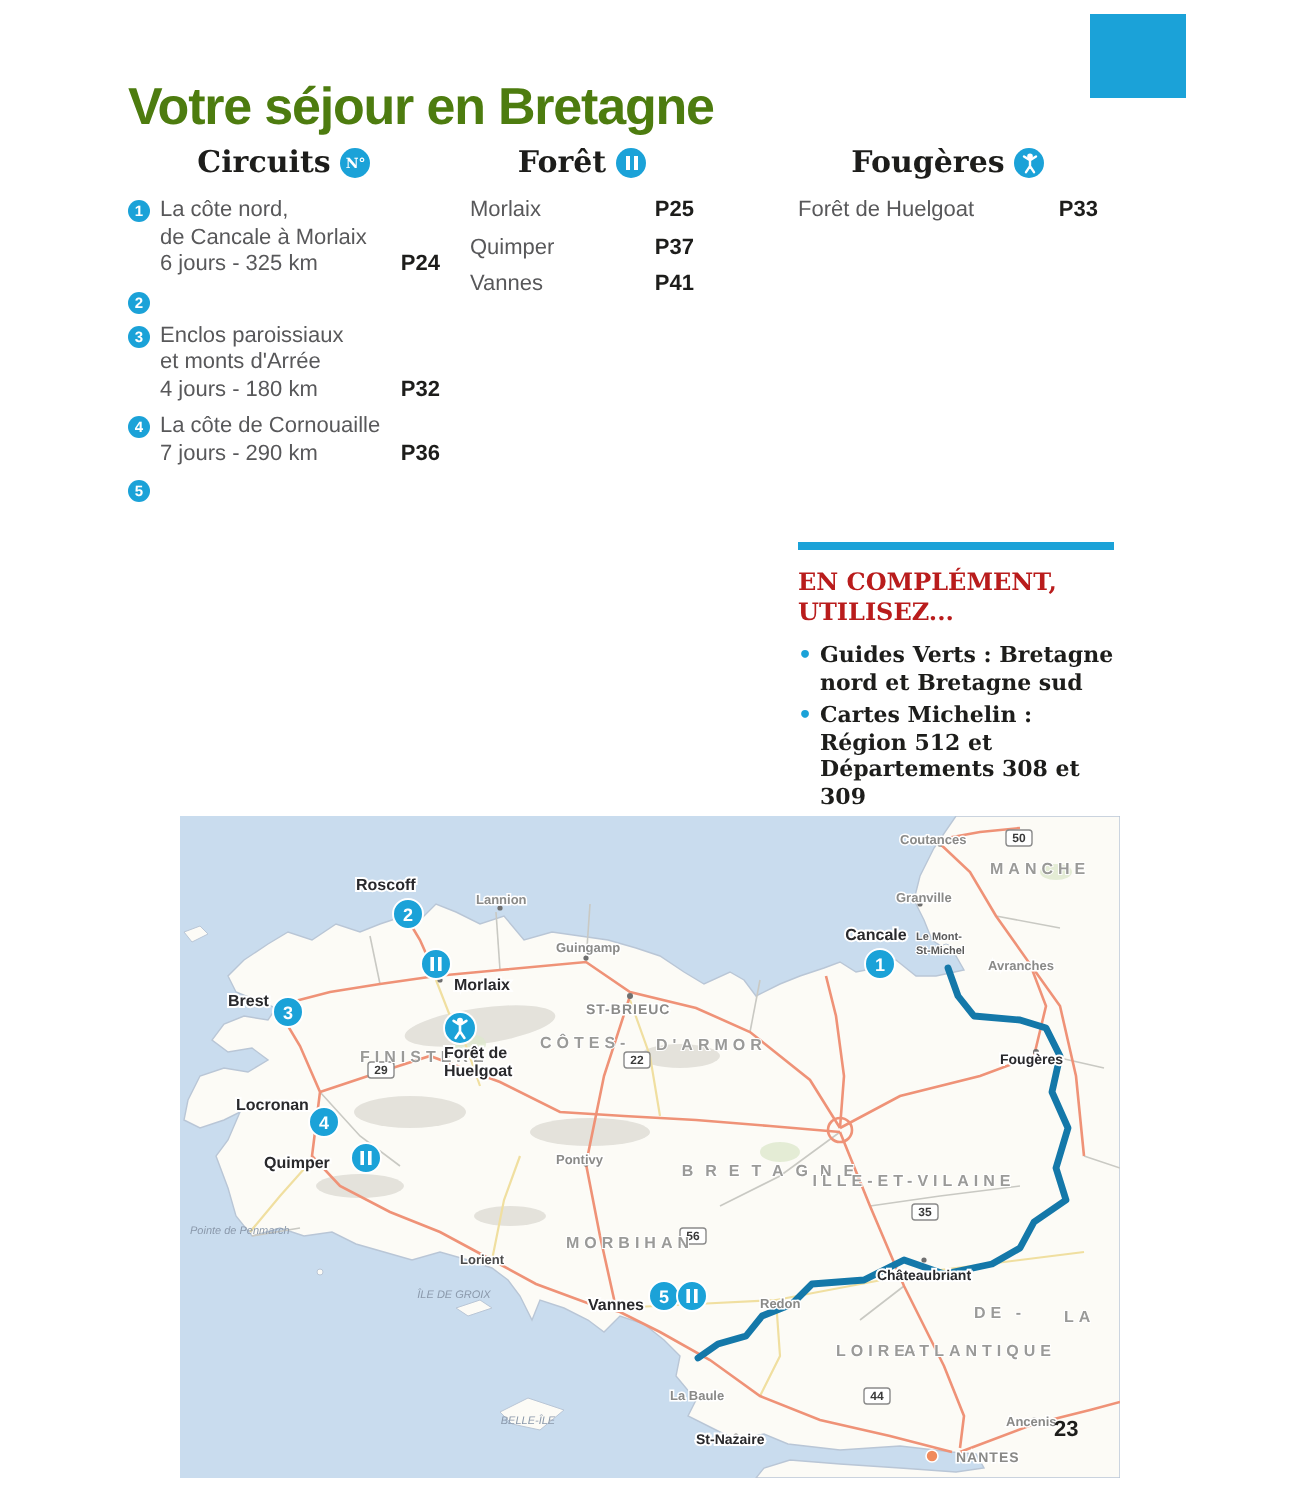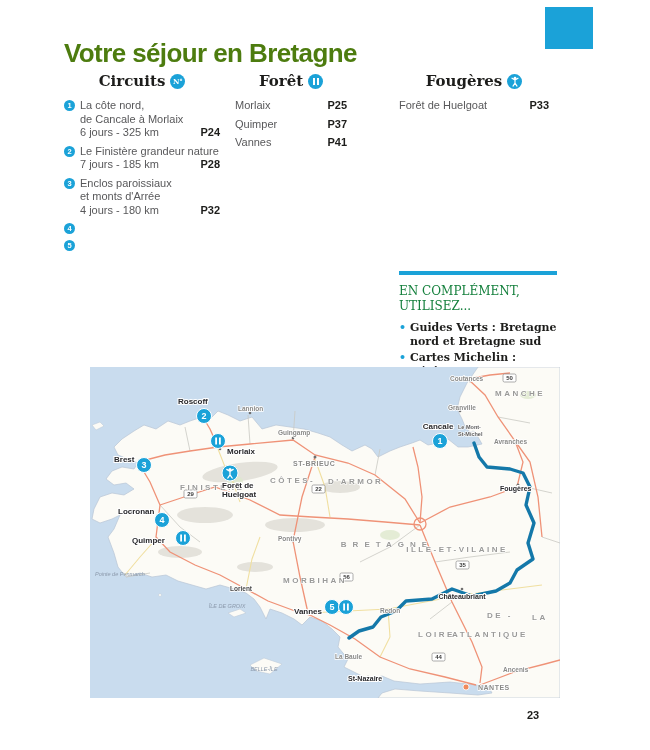--- a/index.html
+++ b/index.html
@@ -28,27 +28,27 @@
           font-weight:bold;display:flex;align-items:center;justify-content:center;flex:none;margin-top:1px;}
   .ci-body{flex:1;font-size:11px;line-height:13.5px;color:#58585a;}
   .ci-meta{display:flex;justify-content:space-between;align-items:center;}
   .pref{font-weight:bold;color:#1d1d1b;}
 
   .row{display:flex;justify-content:space-between;font-size:11px;line-height:13.5px;
        color:#58585a;margin-bottom:5px;}
 
   .comp{position:absolute;left:399px;top:271px;width:158px;}
   .comp-bar{height:4px;background:#1ba2d8;margin-bottom:9px;}
-  .comp-title{font-family:"DejaVu Serif",serif;font-weight:normal;font-size:12px;line-height:15px;color:#15803d;}
+  .comp-title{font-family:"DejaVu Serif",serif;font-weight:bold;font-size:12px;line-height:15px;color:#b91c1c;}
   .comp-list{margin:7px 0 0;padding:0;list-style:none;}
   .comp-list li{display:flex;gap:4px;font-family:"DejaVu Serif",serif;font-weight:bold;
                 font-size:11px;line-height:13.5px;color:#1d1d1b;margin-bottom:3px;}
   .comp-list .dot{color:#1ba2d8;flex:none;}
 
-  .map{position:absolute;left:90px;top:367px;width:470px;height:277px;}
+  .map{position:absolute;left:90px;top:408px;width:470px;height:277px;}
 
   .pagenum{position:absolute;left:527px;top:709px;width:30px;text-align:left;
            font-size:11px;font-weight:bold;color:#1d1d1b;}
 
   
   svg text{font-family:"Liberation Sans",sans-serif;}
   .city{font-size:8px;font-weight:bold;fill:#29292c;paint-order:stroke;stroke:#fff;stroke-width:2px;}
   .town{font-size:6.5px;font-weight:bold;fill:#8a8a88;paint-order:stroke;stroke:#fff;stroke-width:1.5px;}
   .bigtown{font-size:7px;font-weight:bold;fill:#8a8a88;letter-spacing:.5px;paint-order:stroke;stroke:#fff;stroke-width:1.5px;}
   .region{font-size:8px;font-weight:bold;fill:#9a9a98;letter-spacing:2.5px;paint-order:stroke;stroke:#fff;stroke-width:1px;}
@@ -78,43 +78,43 @@
       <div>de Cancale à Morlaix</div>
       <div class="ci-meta">
         <span>6 jours - 325 km</span>
         <span class="pref">P24</span>
       </div>
     </div>
   </div>
 
   <div class="ci">
     <span class="ci-num">2</span>
-    <div class="ci-body">
-      <div>Le Finistère grandeur nature</div>
-      <div class="ci-meta">
-        <span>7 jours - 185 km</span>
-        <span class="pref">P28</span>
-      </div>
-    </div>
   </div>
 
   <div class="ci">
     <span class="ci-num">3</span>
     <div class="ci-body">
       <div>Enclos paroissiaux</div>
       <div>et monts d'Arrée</div>
       <div class="ci-meta">
         <span>4 jours - 180 km</span>
         <span class="pref">P32</span>
       </div>
     </div>
   </div>
 
   <div class="ci">
     <span class="ci-num">4</span>
+    <div class="ci-body">
+      <div>La côte de Cornouaille</div>
+      <div class="ci-meta">
+        <span>7 jours - 290 km</span>
+        <span class="pref">P36</span>
+      </div>
+    </div>
   </div>
 
   <div class="ci">
     <span class="ci-num">5</span>
   </div>
 </div>
 
 <div class="col col-etapes">
   <div class="col-header">
     <span>Forêt</span>

